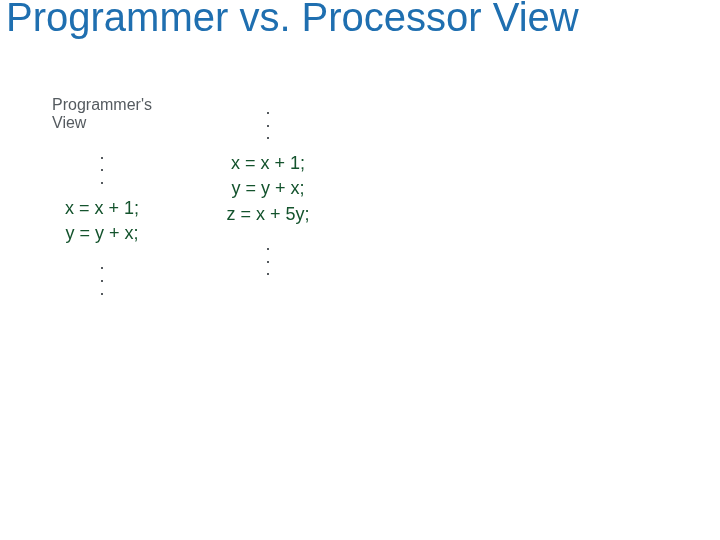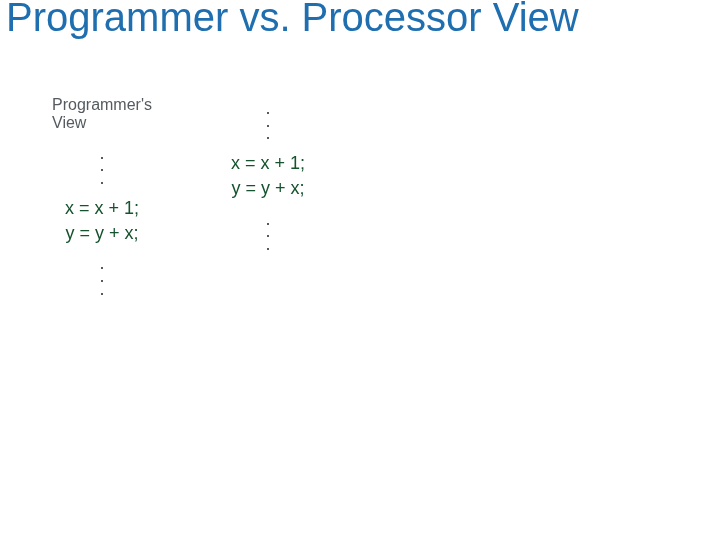--- a/index.html
+++ b/index.html
@@ -103,20 +103,21 @@
 
     <div class="col">
       <div class="vdots">
           <span>.</span>
           <span>.</span>
           <span>.</span>
         </div>
       <div class="code">
         <div class="code-line">x = x + 1;</div>
         <div class="code-line">y = y + x;</div>
+        <div class="code-line">z = x + 5y;</div>
       </div>
       <div class="vdots">
           <span>.</span>
           <span>.</span>
           <span>.</span>
         </div>
     </div>
 
   </div>
 

